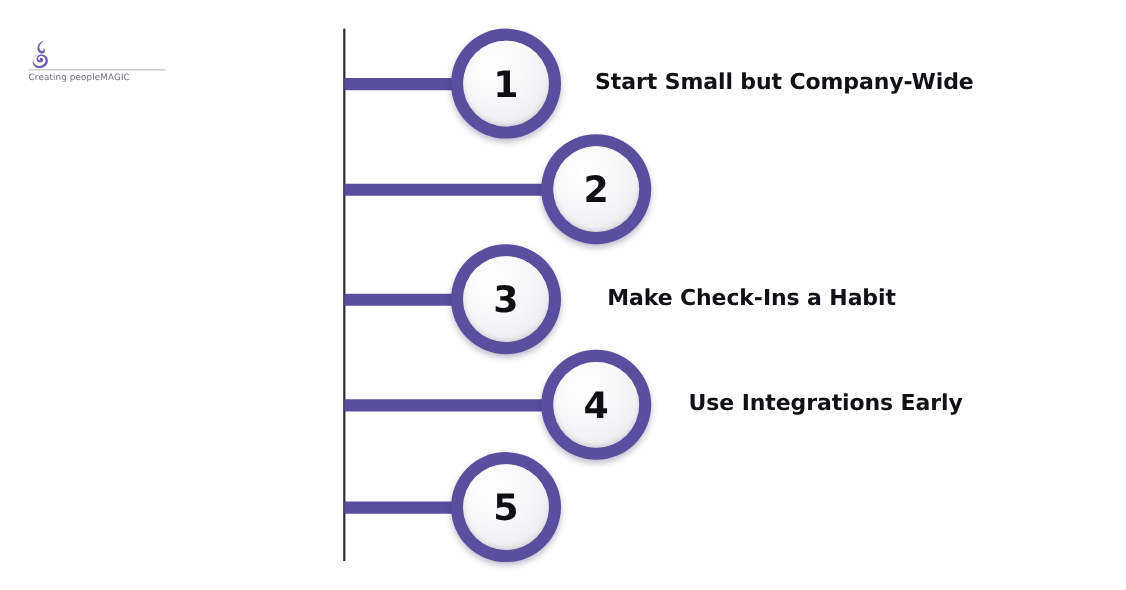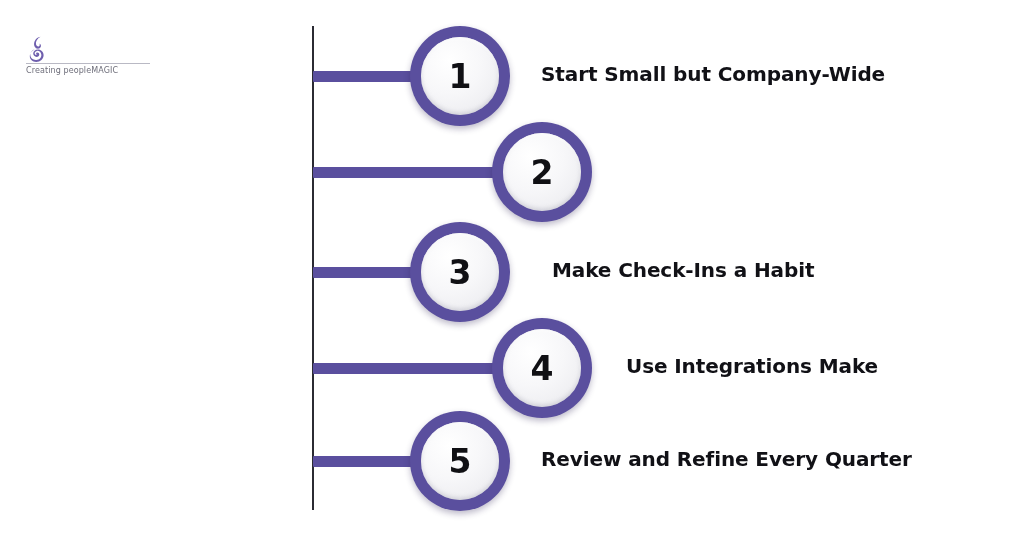--- a/index.html
+++ b/index.html
@@ -174,24 +174,23 @@
       </div>
       <div class="step-label" style="left: 541px; margin-left: 11px;">Make Check-Ins a Habit</div>
     </div>
     <div class="step" style="top: 318px;">
       <div class="connector" style="left: 313px; width: 184px;"></div>
       <div class="badge" style="left: 492px;">
         <div class="badge-inner">
           <span class="badge-number">4</span>
         </div>
       </div>
-      <div class="step-label" style="left: 626px;">Use Integrations Make</div>
+      <div class="step-label" style="left: 626px;">Use Integrations Early</div>
     </div>
     <div class="step" style="top: 411px;">
       <div class="connector" style="left: 313px; width: 102px;"></div>
       <div class="badge" style="left: 410px;">
         <div class="badge-inner">
           <span class="badge-number">5</span>
         </div>
       </div>
-      <div class="step-label" style="left: 541px;">Review and Refine Every Quarter</div>
     </div>
   </div>
 
 </body></html>

